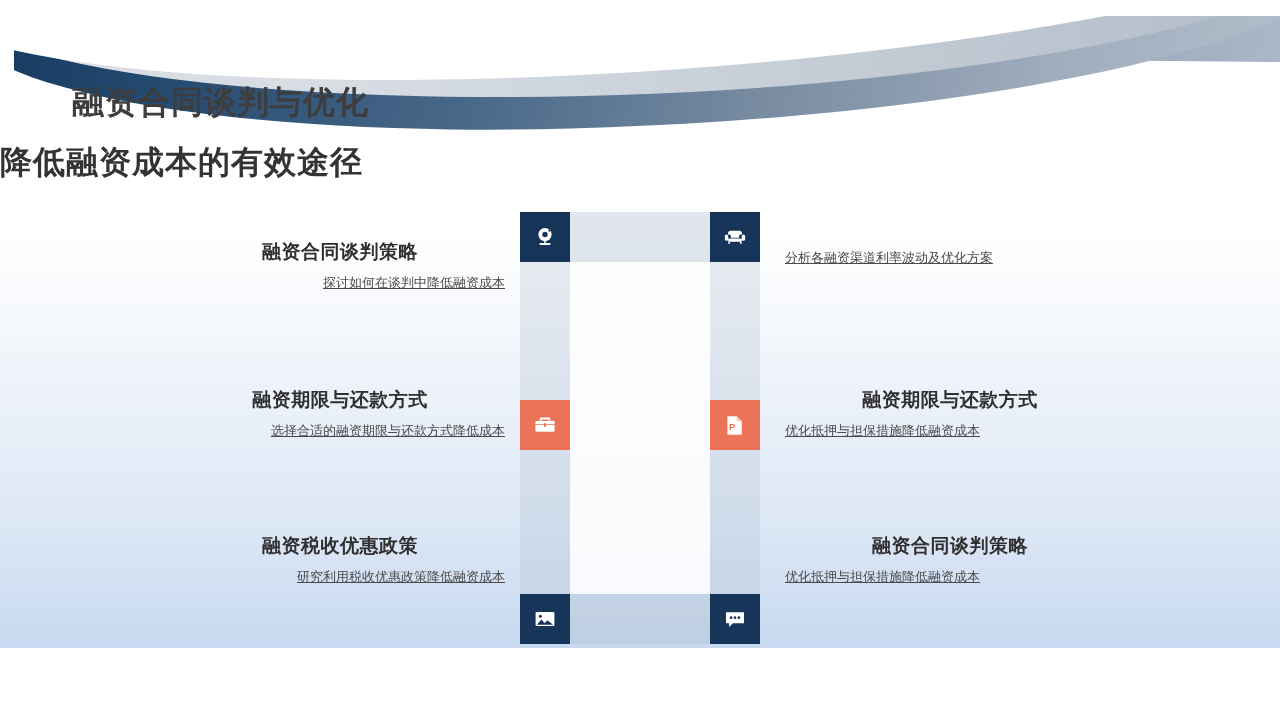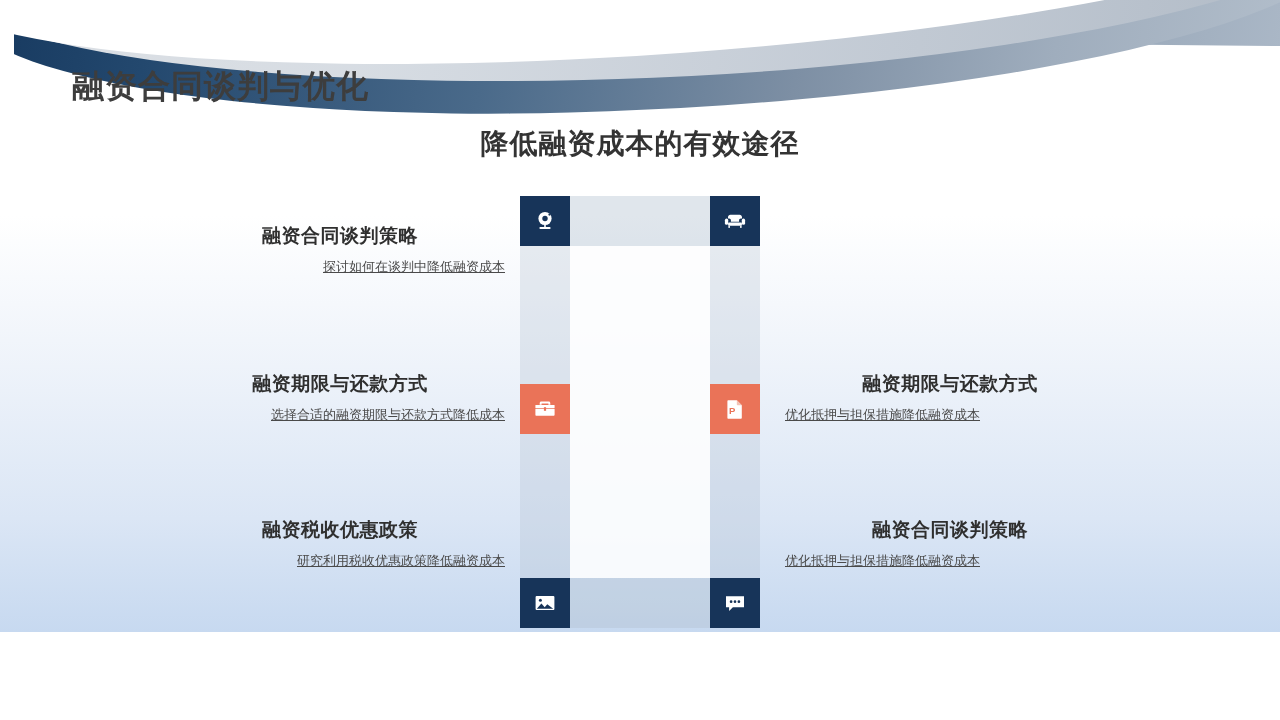--- a/index.html
+++ b/index.html
@@ -13,20 +13,21 @@
     font-family: "Liberation Sans", "DejaVu Sans", sans-serif;
     background: #ffffff;
   }
 
   .slide {
     position: relative;
     width: 1280px;
     height: 632px;
     overflow: hidden;
     background: linear-gradient(to bottom, #ffffff 0%, #ffffff 34%, #eef3fa 58%, #dbe6f5 82%, #c7d9f0 100%);
+    margin-top: 16px;
   }
 
   
   .hdr-navy {
     position: absolute;
     left: 0; top: 0;
     width: 1280px; height: 46px;
     background: linear-gradient(100deg, #14365c 0%, #1c4068 18%, #3a5d81 42%, #6d829a 64%, #94a4b6 82%, #aab7c6 100%);
     clip-path: polygon(0 0, 1280px 0, 1280px 46px, 0 34px);
   }
@@ -69,22 +70,22 @@
     font-size: 32px;
     font-weight: bold;
     color: #3d3d3d;
     letter-spacing: 1px;
     white-space: nowrap;
   }
   .page-subtitle {
     position: absolute;
     left: 0; top: 125px;
     width: 1280px;
-    text-align: center;
-    font-size: 28px;
+    text-align: left;
+    font-size: 32px;
     font-weight: bold;
     color: #333333;
     letter-spacing: 1px;
   }
 
   
   .center-graphic {
     position: absolute;
     left: 520px; top: 196px;
     width: 240px; height: 432px;
@@ -259,20 +260,21 @@
   <div class="blk left r2">
     <div class="blk-title">融资期限与还款方式</div>
     <div class="blk-desc">选择合适的融资期限与还款方式降低成本</div>
   </div>
   <div class="blk left r3">
     <div class="blk-title">融资税收优惠政策</div>
     <div class="blk-desc">研究利用税收优惠政策降低融资成本</div>
   </div>
 
   <div class="blk right r1">
+    <div class="blk-desc">分析各融资渠道利率波动及优化方案</div>
   </div>
   <div class="blk right r2">
     <div class="blk-title">融资期限与还款方式</div>
     <div class="blk-desc">优化抵押与担保措施降低融资成本</div>
   </div>
   <div class="blk right r3">
     <div class="blk-title">融资合同谈判策略</div>
     <div class="blk-desc">优化抵押与担保措施降低融资成本</div>
   </div>
 

